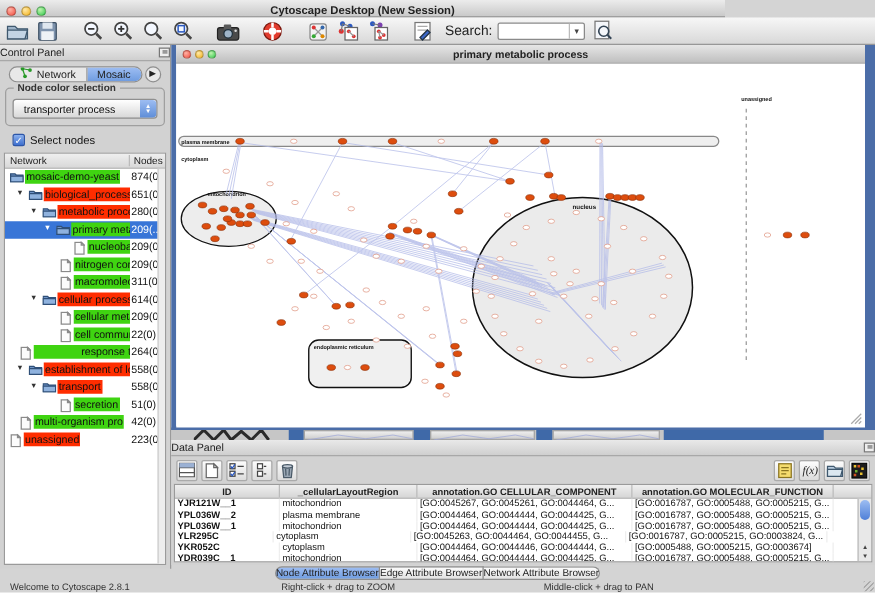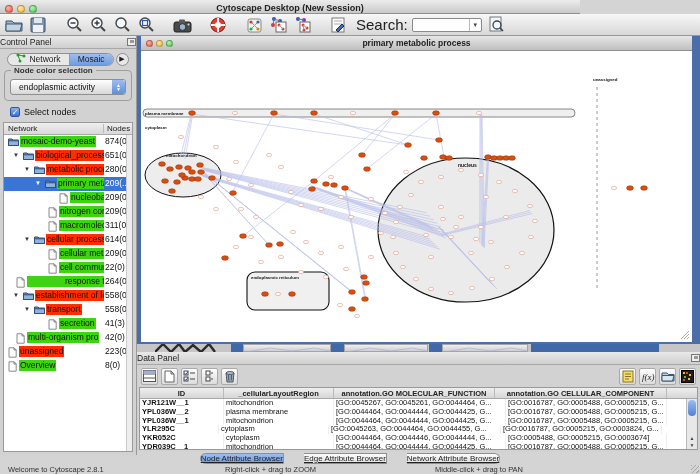--- a/index.html
+++ b/index.html
@@ -16,21 +16,21 @@
   .light.yellow{background:radial-gradient(circle at 35% 30%,#ffe9a8,#f5b31d);}
   .light.green{background:radial-gradient(circle at 35% 30%,#c2f5b0,#35c94f);}
   #titlebar .title { position:absolute; left:0; right:0; text-align:center; font-weight:bold; font-size:9px; color:#222; }
 
   
   #toolbar { position:absolute; left:0; top:14px; width:700px; height:22px;
     background:linear-gradient(#f7f7f7,#d8d8d8); border-bottom:1px solid #979797;
     display:flex; align-items:center; }
   .tbicon { width:20px; height:19px; display:inline-flex; align-items:center; justify-content:center; margin-left:4px; }
   .tbsep { width:1px; height:16px; background:#b0b0b0; margin:0 6px; }
-  #search-label { font-size:15px; margin:0 4px 0 8px; color:#222; }
+  #search-label { font-size:11px; margin:0 4px 0 8px; color:#222; }
   #search-box { width:70px; height:14px; background:#fff; border:1px solid #8a8a8a; border-radius:2px; display:flex; align-items:center; }
   #search-box input { flex:1; width:50px; border:none; outline:none; font-size:8px; background:transparent; }
   #search-drop { width:12px; height:12px; display:flex; align-items:center; justify-content:center; border-left:1px solid #bbb; font-size:7px; color:#444; }
 
   
   #control-panel { position:absolute; left:0; top:36px; width:137px; height:419px;
     background:#d2d2d2; border-right:1px solid #9a9a9a; display:flex; flex-direction:column; }
   .panel-header { height:13px; background:linear-gradient(#e9e9e9,#cfcfcf); border-bottom:1px solid #a8a8a8;
     display:flex; align-items:center; justify-content:space-between; padding:0 0; font-size:8.5px; color:#222; }
   .float-icon { width:9px; height:8px; border:1px solid #777; background:#eee; position:relative; }
@@ -95,25 +95,25 @@
   .drow { display:flex; height:8.8px; font-size:7.5px; line-height:8.8px; }
   .drow div { border-right:1px solid #eee; overflow:hidden; white-space:nowrap; padding-left:2px; }
   .drow .c0 { font-weight:bold; }
   #dp-scroll { position:absolute; right:0; top:11px; bottom:0; width:11px; background:#e8e8e8; border-left:1px solid #bbb; }
   #dp-thumb { position:absolute; left:1px; top:1px; width:8px; height:16px; border-radius:4px; background:linear-gradient(#9dbdf2,#4f80d8); }
   #dp-arrows { position:absolute; left:0; bottom:0; width:10px; height:14px; font-size:5px; text-align:center; color:#444; line-height:7px; }
 
   
   #bottom-tabs { position:absolute; left:0; top:452px; width:700px; height:12px; display:flex; justify-content:center; align-items:center; }
   .btab { height:11px; line-height:10px; font-size:8px; padding:0 0; background:linear-gradient(#fbfbfb,#e2e2e2);
-    border:1px solid #8f8f8f; color:#222;text-decoration:underline; }
+    border:1px solid #8f8f8f; color:#222; }
   .btab.sel { background:linear-gradient(#9dbdf2,#6f9ce0); }
   .btab:first-child { border-radius:6px 0 0 6px; }
   .btab:last-child { border-radius:0 6px 6px 0; }
-  .btab + .btab { border-left:none;margin-left:20px; }
+  .btab + .btab { border-left:none; }
   #status-bar { position:absolute; left:0; top:464px; width:700px; height:10px; font-size:7.5px; color:#333; }
   #status-bar span { position:absolute; top:1px; }
   #grip { position:absolute; right:1px; bottom:1px; width:8px; height:8px;
     background:repeating-linear-gradient(135deg,#aaa 0 1px,transparent 1px 3px); }
 </style>
 </head>
 <body>
 
 <div id="titlebar">
   <div class="lights">
@@ -251,21 +251,21 @@
         </span>
         <span class="tab sel">
           <span>Mosaic</span>
         </span>
       </span>
     <span id="cp-arrow">▶</span>
   </div>
   <div id="cp-group">
     <span class="glabel">Node color selection</span>
     <div id="cp-select">
-      <span>endoplasmic activity</span>
+      <span>transporter process</span>
       <span class="cap">
           <span>▲</span>
           <span>▼</span>
         </span>
     </div>
   </div>
   <div id="cp-check">
     <span id="checkbox">✓</span>
     <span>Select nodes</span>
   </div>
@@ -384,45 +384,37 @@
             </svg></span>
           <span class="tlabel bg-red" style="left: 42px; max-width: 58px;">transport</span>
           <span class="tcount">558(0)</span>
         </div>
         <div class="trow">
           <span class="ticon" style="left: 43px;"><svg width="9" height="11" viewBox="0 0 9 11">
               <path d="M1 0.8 h5 l2.2 2.2 v7.2 h-7.2 z" fill="#fcfcfc" stroke="#8a8a8a"></path>
               <path d="M6 0.8 l2.2 2.2 h-2.2 z" fill="#ddd" stroke="#8a8a8a"></path>
             </svg></span>
           <span class="tlabel bg-green" style="left: 55px; max-width: 45px;">secretion</span>
-          <span class="tcount">41(3)</span>
+          <span class="tcount">51(0)</span>
         </div>
         <div class="trow">
           <span class="ticon" style="left: 11px;"><svg width="9" height="11" viewBox="0 0 9 11">
               <path d="M1 0.8 h5 l2.2 2.2 v7.2 h-7.2 z" fill="#fcfcfc" stroke="#8a8a8a"></path>
               <path d="M6 0.8 l2.2 2.2 h-2.2 z" fill="#ddd" stroke="#8a8a8a"></path>
             </svg></span>
           <span class="tlabel bg-green" style="left: 23px; max-width: 77px;">multi-organism pro</span>
           <span class="tcount">42(0)</span>
         </div>
         <div class="trow">
           <span class="ticon" style="left: 3px;"><svg width="9" height="11" viewBox="0 0 9 11">
               <path d="M1 0.8 h5 l2.2 2.2 v7.2 h-7.2 z" fill="#fcfcfc" stroke="#8a8a8a"></path>
               <path d="M6 0.8 l2.2 2.2 h-2.2 z" fill="#ddd" stroke="#8a8a8a"></path>
             </svg></span>
           <span class="tlabel bg-red" style="left: 15px; max-width: 85px;">unassigned</span>
           <span class="tcount">223(0)</span>
-        </div>
-        <div class="trow">
-          <span class="ticon" style="left: 3px;"><svg width="9" height="11" viewBox="0 0 9 11">
-              <path d="M1 0.8 h5 l2.2 2.2 v7.2 h-7.2 z" fill="#fcfcfc" stroke="#8a8a8a"></path>
-              <path d="M6 0.8 l2.2 2.2 h-2.2 z" fill="#ddd" stroke="#8a8a8a"></path>
-            </svg></span>
-          <span class="tlabel bg-green" style="left: 15px; max-width: 85px;">Overview</span>
-          <span class="tcount">8(0)</span>
         </div>
       </div>
     <div id="tree-scroll"></div>
   </div>
 </div>
 
 <div id="desktop">
   <div id="net-window">
     <div id="net-titlebar">
       <div class="lights">
@@ -741,22 +733,22 @@
             <rect x="7" y="8" width="2" height="2" fill="#e8c030"></rect>
             <rect x="2" y="9" width="2" height="2" fill="#d05020"></rect>
           </svg>
         </span>
       </span>
   </div>
   <div id="dp-table">
     <div id="dp-head">
         <div style="width: 84px;">ID</div>
         <div style="width: 110px;">_cellularLayoutRegion</div>
+        <div style="width: 172px;">annotation.GO CELLULAR_COMPONENT</div>
         <div style="width: 161px;">annotation.GO MOLECULAR_FUNCTION</div>
-        <div style="width: 172px;">annotation.GO CELLULAR_COMPONENT</div>
       </div>
     <div id="dp-rows">
         <div class="drow">
           <div class="c0" style="width: 84px;">YJR121W__1</div>
           <div class="c1" style="width: 110px;">mitochondrion</div>
           <div class="c2" style="width: 172px;">[GO:0045267, GO:0045261, GO:0044464, G...</div>
           <div class="c3" style="width: 161px;">[GO:0016787, GO:0005488, GO:0005215, G...</div>
         </div>
         <div class="drow">
           <div class="c0" style="width: 84px;">YPL036W__2</div>

